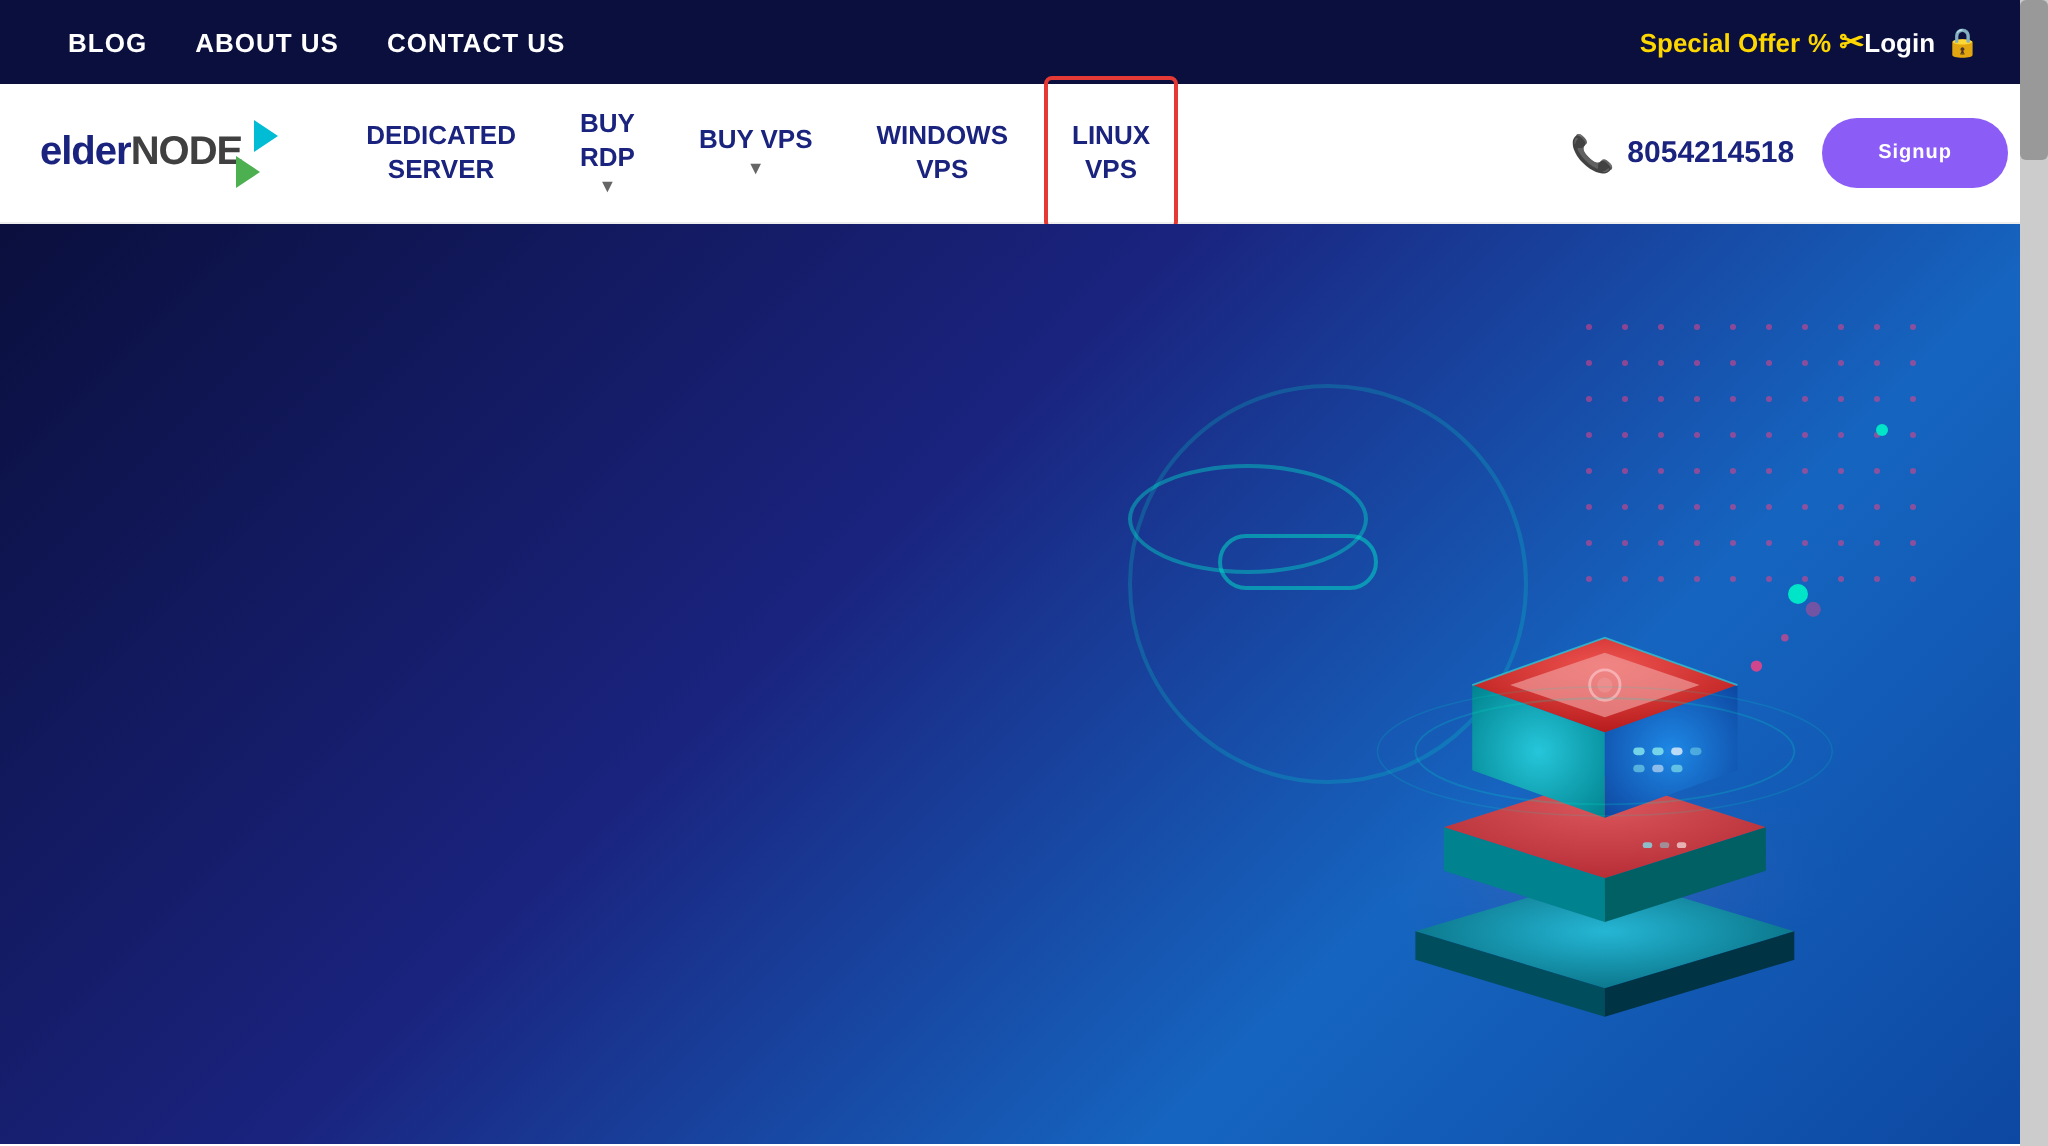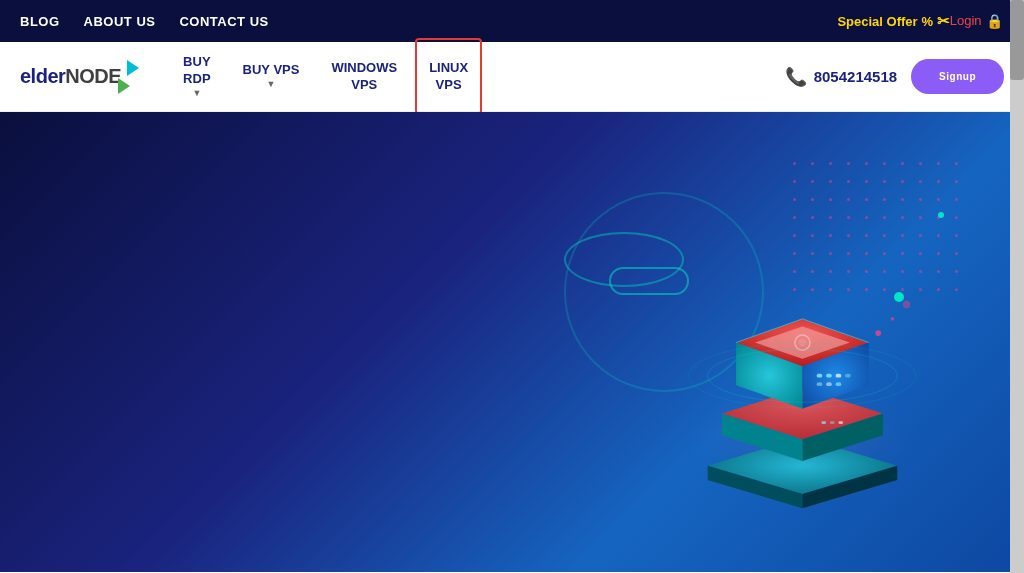--- a/index.html
+++ b/index.html
@@ -4,21 +4,21 @@
   <style>
     * { margin: 0; padding: 0; box-sizing: border-box; }
     body { font-family: Arial, sans-serif; width: 1024px; overflow-x: hidden; }
 
     
     .top-bar {
       background: #0a0f3d;
       color: #fff;
       display: flex;
       align-items: center;
-      padding: 0 20px;
+      padding: 0 34px;
       height: 42px;
       justify-content: space-between;
     }
     .top-bar-left {
       display: flex;
       gap: 24px;
     }
     .top-bar-left a {
       color: #fff;
       text-decoration: none;
@@ -37,25 +37,25 @@
       display: flex;
       align-items: center;
       gap: 4px;
       cursor: pointer;
     }
     .special-offer .scissors {
       color: #ffd700;
       font-size: 15px;
     }
     .login-btn {
-      color: #ef4444;
+      color: #ffffff;
       font-size: 13px;
-      font-weight: 400;
-      display: flex;
-      align-items: flex-start;
+      font-weight: 700;
+      display: flex;
+      align-items: flex-end;
       gap: 5px;
       cursor: pointer;
     }
     .lock-icon {
       font-size: 14px;
     }
     
     .scrollbar-area {
       width: 14px;
       background: #ccc;
@@ -307,20 +307,24 @@
     <div class="logo-text">
       <span class="elder">elder</span><span class="node">NODE</span>
     </div>
     <div style="display:flex; flex-direction:column; gap:2px; margin-left:3px;">
       <div class="logo-arrow"></div>
       <div class="logo-arrow2"></div>
     </div>
   </div>
 
   <div class="nav-links">
+    <div class="nav-item">
+      <span>DEDICATED</span>
+      <span>SERVER</span>
+    </div>
     <div class="nav-item with-arrow">
       <span>BUY</span>
       <span>RDP</span>
       <span class="arrow-down">▼</span>
     </div>
     <div class="nav-item with-arrow">
       <span>BUY VPS</span>
       <span class="arrow-down">▼</span>
     </div>
     <div class="nav-item">

